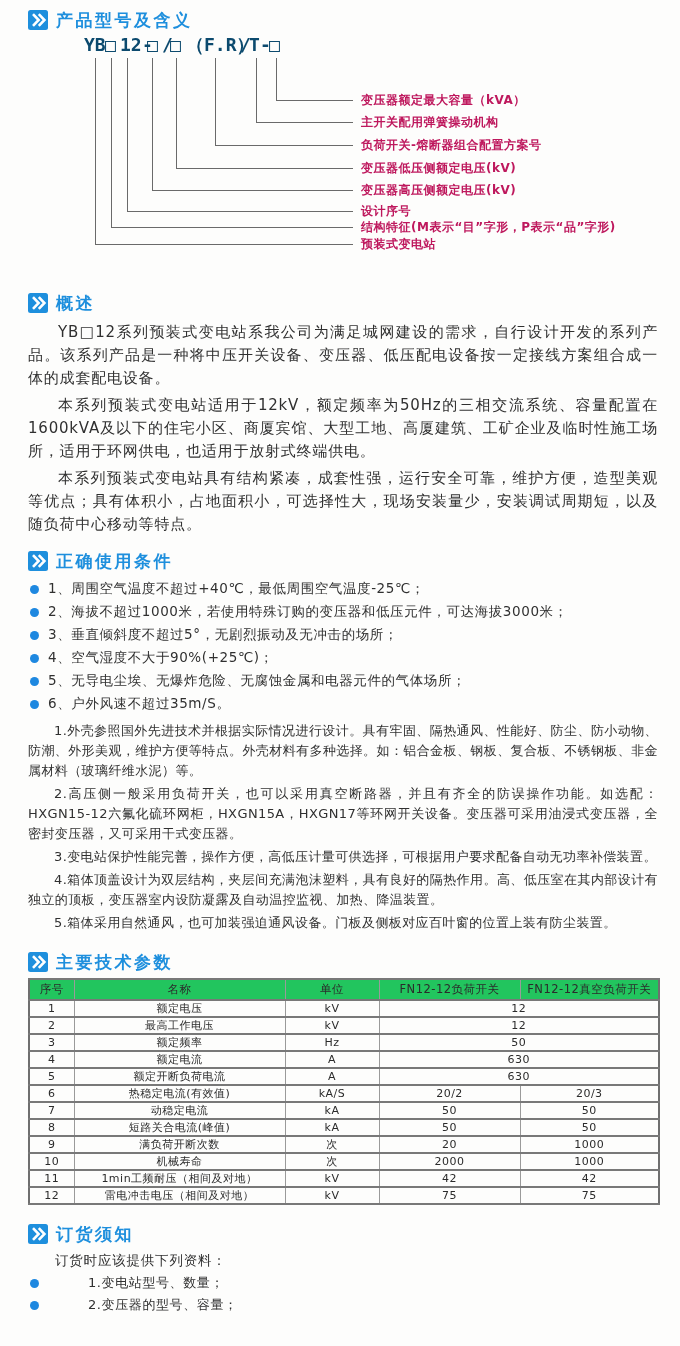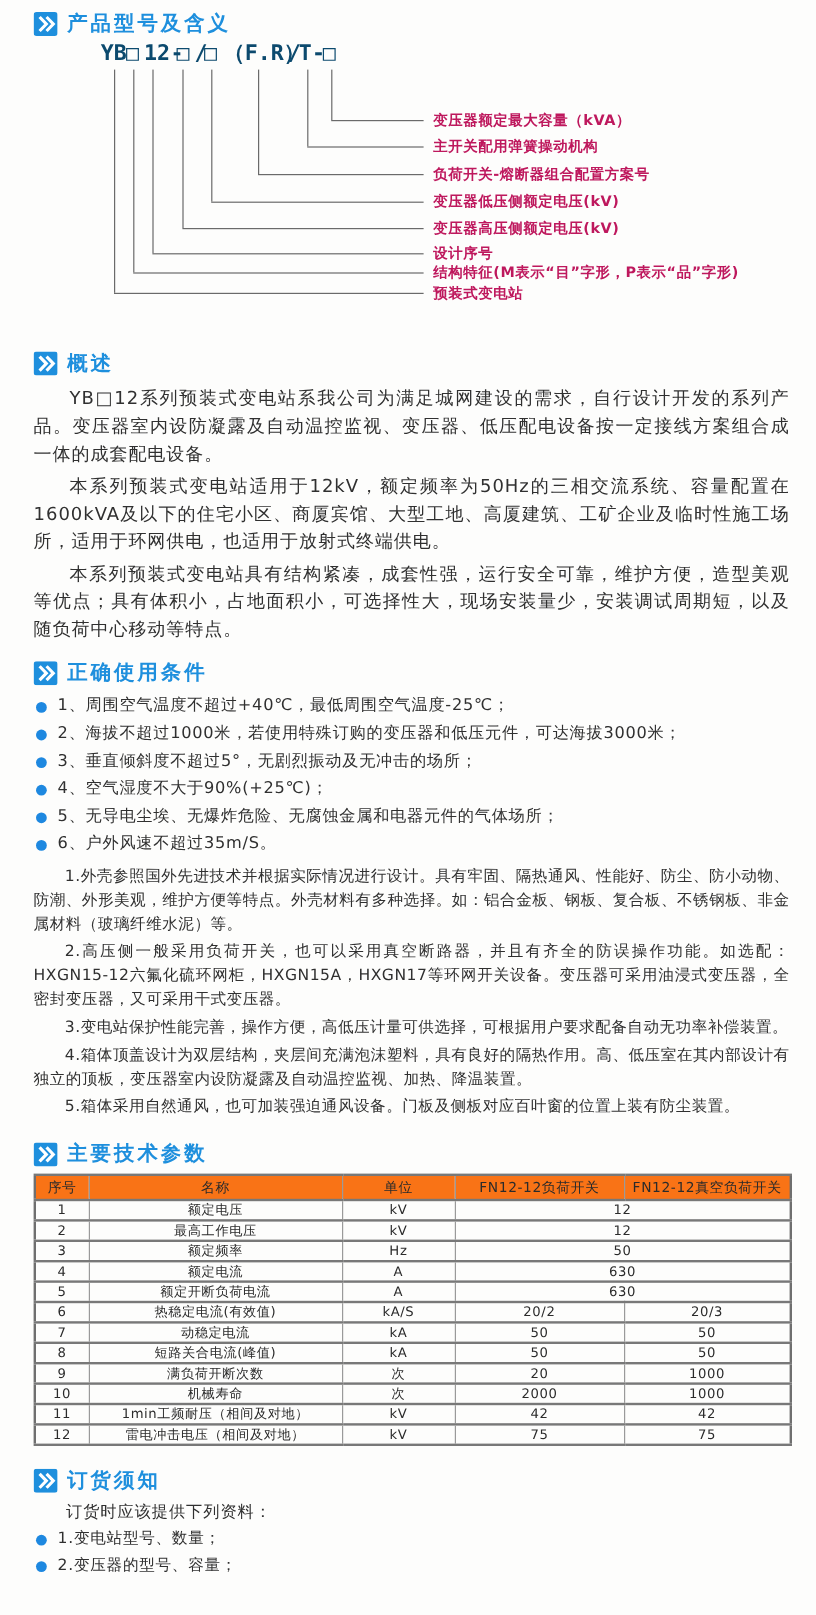--- a/index.html
+++ b/index.html
@@ -62,31 +62,31 @@
     width:630px; margin-top:4px; border-collapse:collapse;
     font-size:11px; color:#2b2b2b; table-layout:fixed;
   }
   table.params th, table.params td {
     border-top:2px solid #787878; border-bottom:2px solid #787878;
     border-left:1px solid #9a9a9a; border-right:1px solid #9a9a9a;
     height:17px; padding:0 3px; text-align:center; font-weight:normal;
     letter-spacing:0.5px; overflow:hidden; white-space:nowrap;
   }
   table.params { border:2px solid #6f6f6f; }
-  table.params th { background:#f97316; height:21px; font-size:11.5px; }
+  table.params th { background:#22c55e; height:21px; font-size:11.5px; }
   th.c-name, td.c-name { text-align:left; padding-left:14px; }
   .col-no{width:45px;} .col-name{width:211px;} .col-unit{width:94px;}
   .col-v1{width:141px;} .col-v2{width:139px;}
 
   
   .order-intro {
     font-size:13.5px; margin:5px 0 6px 0; padding-left:2em;
     letter-spacing:0.8px; color:#303030; line-height:18px;
   }
-  .olist .bitem { margin-bottom:7px; }
+  .olist .bitem { margin-bottom:7px;gap:40px; }
   .olist .txt { font-size:13px; line-height:15px; }
 
   .mt-ov { margin-top:9px; }
   .mt-cond { margin-top:13px; }
   .mt-feat { margin-top:13px; }
   .mt-param { margin-top:17px; }
   .mt-order { margin-top:17px; }
 </style>
 </head>
 <body>
@@ -152,21 +152,21 @@
 
   <div class="sec-head mt-ov">
     <svg class="chev" viewBox="0 0 20 20">
       <rect x="0" y="0" width="20" height="20" rx="2.5" fill="#1E8FDD"></rect>
       <path d="M5 4.2 L10.6 10 L5 15.8" stroke="#ffffff" stroke-width="2.6" fill="none"></path>
       <path d="M10.8 4.2 L16.4 10 L10.8 15.8" stroke="#ffffff" stroke-width="2.6" fill="none"></path>
     </svg>
     <span class="sec-title">概述</span>
   </div>
   <div class="overview-block">
-    <p class="para">YB□12系列预装式变电站系我公司为满足城网建设的需求，自行设计开发的系列产品。变压器室内设防凝露及自动温控监视、变压器、低压配电设备按一定接线方案组合成一体的成套配电设备。</p>
+    <p class="para">YB□12系列预装式变电站系我公司为满足城网建设的需求，自行设计开发的系列产品。该系列产品是一种将中压开关设备、变压器、低压配电设备按一定接线方案组合成一体的成套配电设备。</p>
     <p class="para">本系列预装式变电站适用于12kV，额定频率为50Hz的三相交流系统、容量配置在1600kVA及以下的住宅小区、商厦宾馆、大型工地、高厦建筑、工矿企业及临时性施工场所，适用于环网供电，也适用于放射式终端供电。</p>
     <p class="para">本系列预装式变电站具有结构紧凑，成套性强，运行安全可靠，维护方便，造型美观等优点；具有体积小，占地面积小，可选择性大，现场安装量少，安装调试周期短，以及随负荷中心移动等特点。</p>
   </div>
 
   <div class="sec-head mt-cond">
     <svg class="chev" viewBox="0 0 20 20">
       <rect x="0" y="0" width="20" height="20" rx="2.5" fill="#1E8FDD"></rect>
       <path d="M5 4.2 L10.6 10 L5 15.8" stroke="#ffffff" stroke-width="2.6" fill="none"></path>
       <path d="M10.8 4.2 L16.4 10 L10.8 15.8" stroke="#ffffff" stroke-width="2.6" fill="none"></path>
     </svg>

